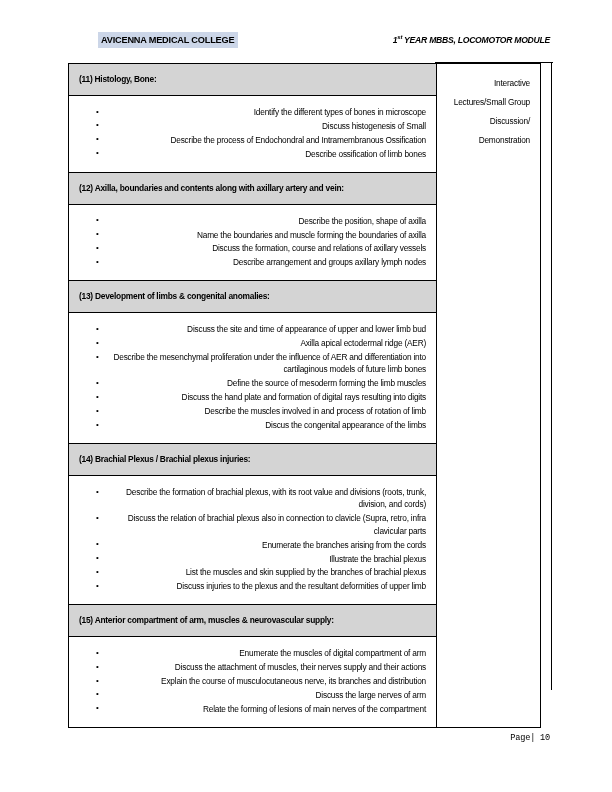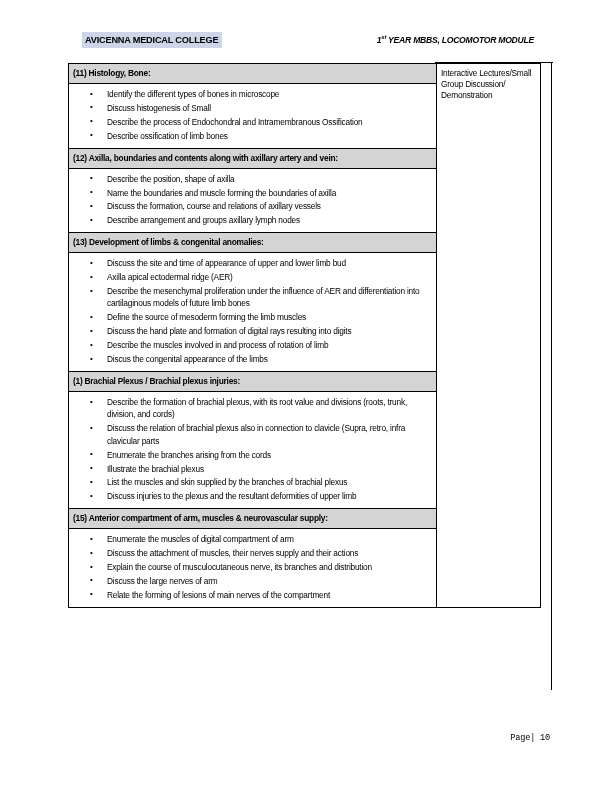--- a/index.html
+++ b/index.html
@@ -20,21 +20,21 @@
     position: absolute;
     top: 0; left: 0;
     width: 612px;
     height: 792px;
   }
 
   
   .doc-header {
     position: absolute;
     top: 32px;
-    left: 68px;
+    left: 84px;
     width: 482px;
     height: 22px;
   }
   .college-name {
     position: absolute;
     left: 14px;
     top: 0;
     font-size: 9.2px;
     font-weight: bold;
     letter-spacing: -0.2px;
@@ -74,21 +74,21 @@
   .tbl {
     position: absolute;
     left: 68px;
     top: 63px;
     width: 472px;
     border-collapse: collapse;
     table-layout: fixed;
   }
   .tbl td {
     vertical-align: top;
-    padding: 4px;
+    padding: 10px;
     border: 1px solid #000000;
     margin-top: 19px;
   }
   .col-main  { width: 368px; }
   .col-mode  { width: 104px; }
 
   
   .sec-head {
     background: #d4d4d4;
     font-size: 8.4px;
@@ -100,43 +100,44 @@
   }
   
   .sec-body {
     padding: 7px 6px 9px 0px;
     border-top: none;
   }
   ul.bullets {
     margin: 0;
     padding: 0 0 0 34px;
     list-style: none;
+    text-align: right;
   }
   ul.bullets li {
     position: relative;
     font-size: 8.3px;
     letter-spacing: -0.2px;
     line-height: 12.4px;
     padding: 0 0 0 0;
     margin: 0 0 1.5px 0;
   }
   ul.bullets li:before {
     content: "\2022";
     position: absolute;
     left: -17px;
     top: -0.5px;
     font-size: 8px;
   }
 
   
   .mode-cell {
-    text-align: left;
+    text-align: right;
     vertical-align: middle;
     font-size: 8.3px;
-    line-height: 11px;
+    line-height: 19px;
     letter-spacing: -0.2px;
     padding: 4px 6px;
   }
 
   
   .right-col-rule {
     position: absolute;
     left: 551px;
     top: 62px;
     width: 1px;
@@ -222,21 +223,21 @@
             <li>Describe the mesenchymal proliferation under the influence of AER and differentiation into cartilaginous models of future limb bones</li>
             <li>Define the source of mesoderm forming the limb muscles</li>
             <li>Discuss the hand plate and formation of digital rays resulting into digits</li>
             <li>Describe the muscles involved in and process of rotation of limb</li>
             <li>Discus the congenital appearance of the limbs</li>
           </ul>
         </td>
       </tr>
 
       <tr>
-        <td class="sec-head">(1) Brachial Plexus /  Brachial plexus injuries:</td>
+        <td class="sec-head">(14) Brachial Plexus /  Brachial plexus injuries:</td>
       </tr>
       <tr>
         <td class="sec-body">
           <ul class="bullets">
             <li>Describe the formation of brachial plexus, with its root value and divisions (roots, trunk, division, and cords)</li>
             <li>Discuss the relation of brachial plexus also in connection to clavicle (Supra, retro, infra clavicular parts</li>
             <li>Enumerate the branches arising from the cords</li>
             <li>Illustrate the brachial plexus</li>
             <li>List the muscles and skin supplied by the branches of brachial plexus</li>
             <li>Discuss injuries to the plexus and the resultant deformities of upper limb</li>

